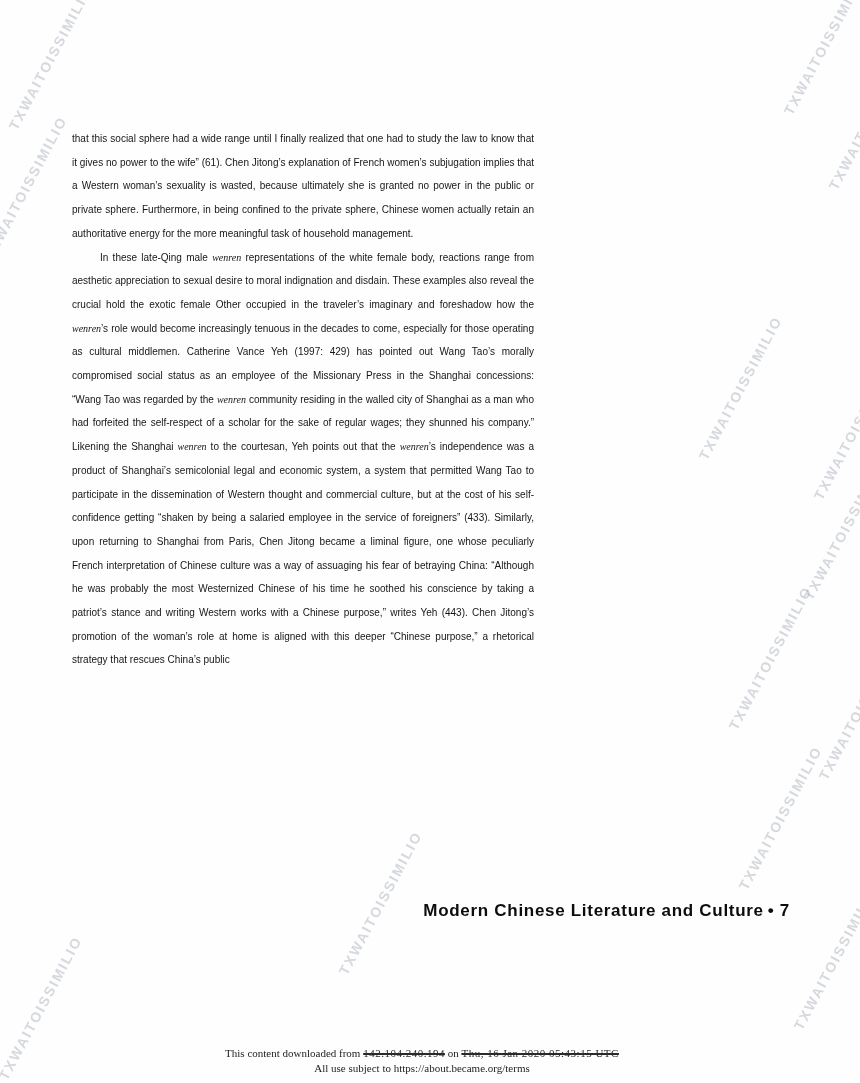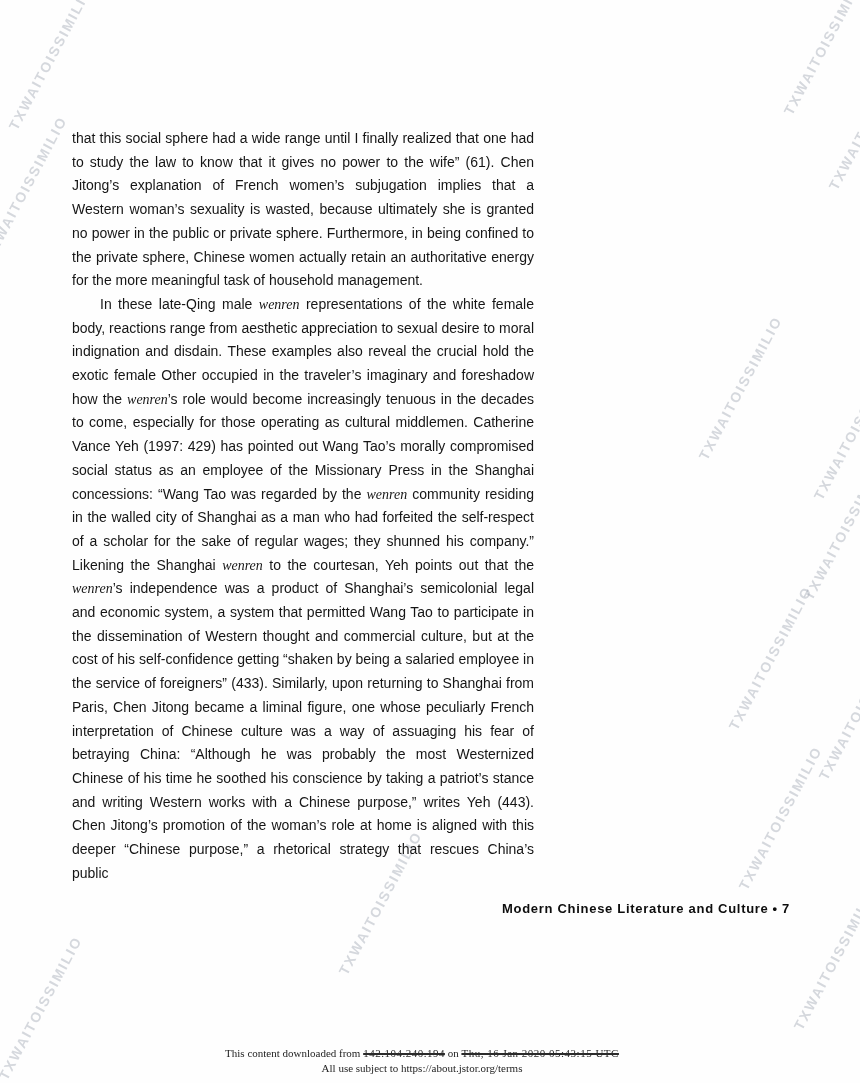--- a/index.html
+++ b/index.html
@@ -13,35 +13,35 @@
   }
   .page {
     position: absolute; inset: 0;
     background: #fefefe;
   }
   
   .text-block {
     position: absolute;
     left: 72px; top: 127px;
     width: 462px;
-    font-size: 14px;
+    font-size: 10px;
     line-height: 23.7px;
     text-align: justify;
     color: #151515;
   }
   .text-block p { margin: 0; }
   .text-block p.indent { text-indent: 28px; }
   .text-block em { font-style: italic; font-family: Liberation Serif, serif; }
 
   
   .running-foot {
     position: absolute;
     top: 901px; right: 70px;
     font-weight: 700;
-    font-size: 13px;
+    font-size: 17px;
     letter-spacing: 0.7px;
     color: #0d0d0d;
     white-space: nowrap;
   }
   .running-foot .sep { display: inline-block; width: 4px; }
 
   
   .jstor-foot {
     position: absolute;
     left: 0; top: 1046px; width: 844px;
@@ -110,16 +110,16 @@
   </div>
 
   <div class="running-foot">
     <span>Modern Chinese Literature and Culture</span><span class="sep"></span><span>• 7</span>
   </div>
 
   <div class="jstor-foot">
     <div>
       <span>This content downloaded from </span><span class="redacted">142.104.240.194</span><span> on </span><span class="redacted">Thu, 16 Jan 2020 05:43:15 UTC</span>
     </div>
-    <div>All use subject to https://about.jstor.org/terms</div>
+    <div>All use subject to https://about.became.org/terms</div>
   </div>
 
 </div>
 
 </body></html>

